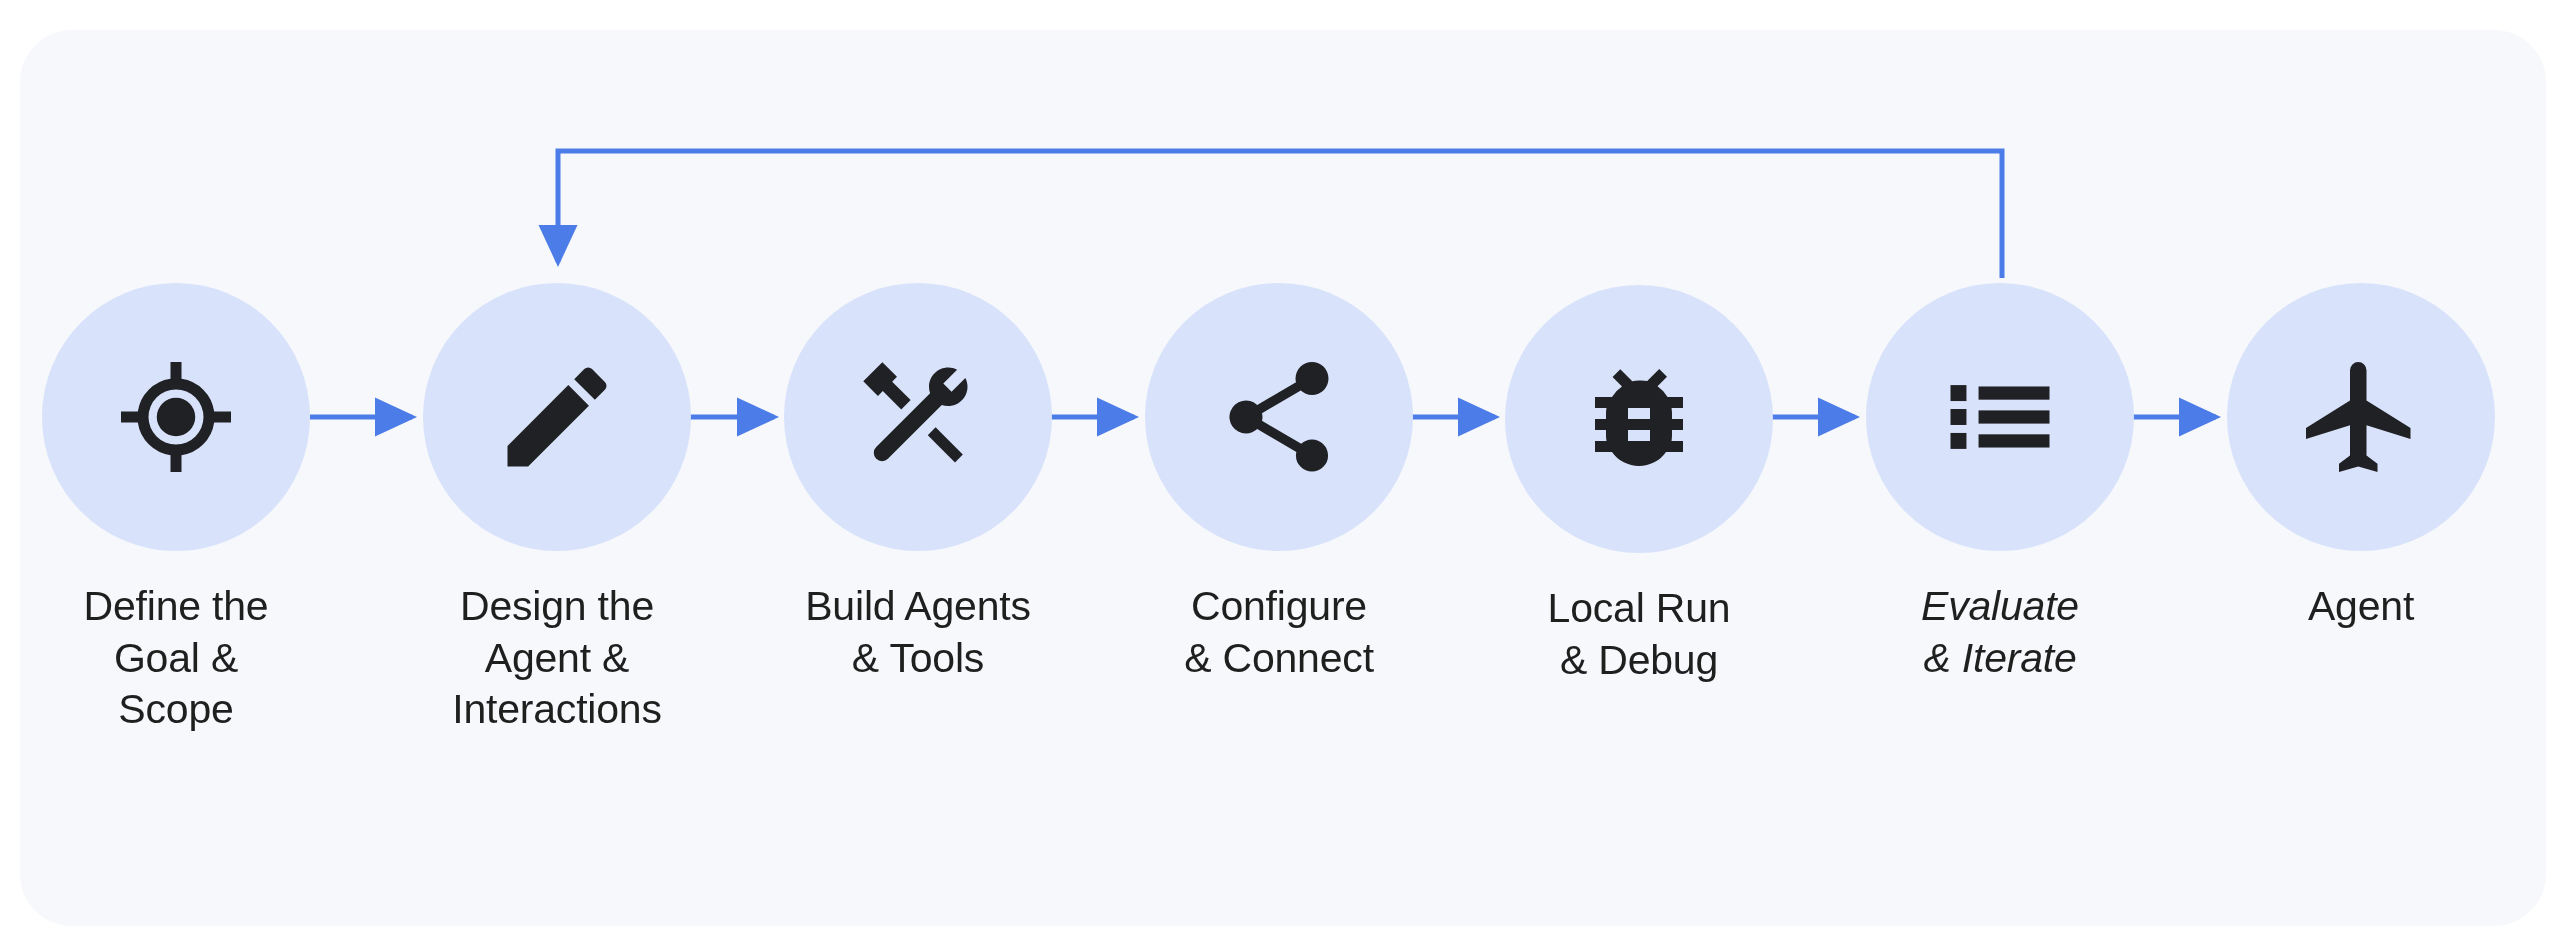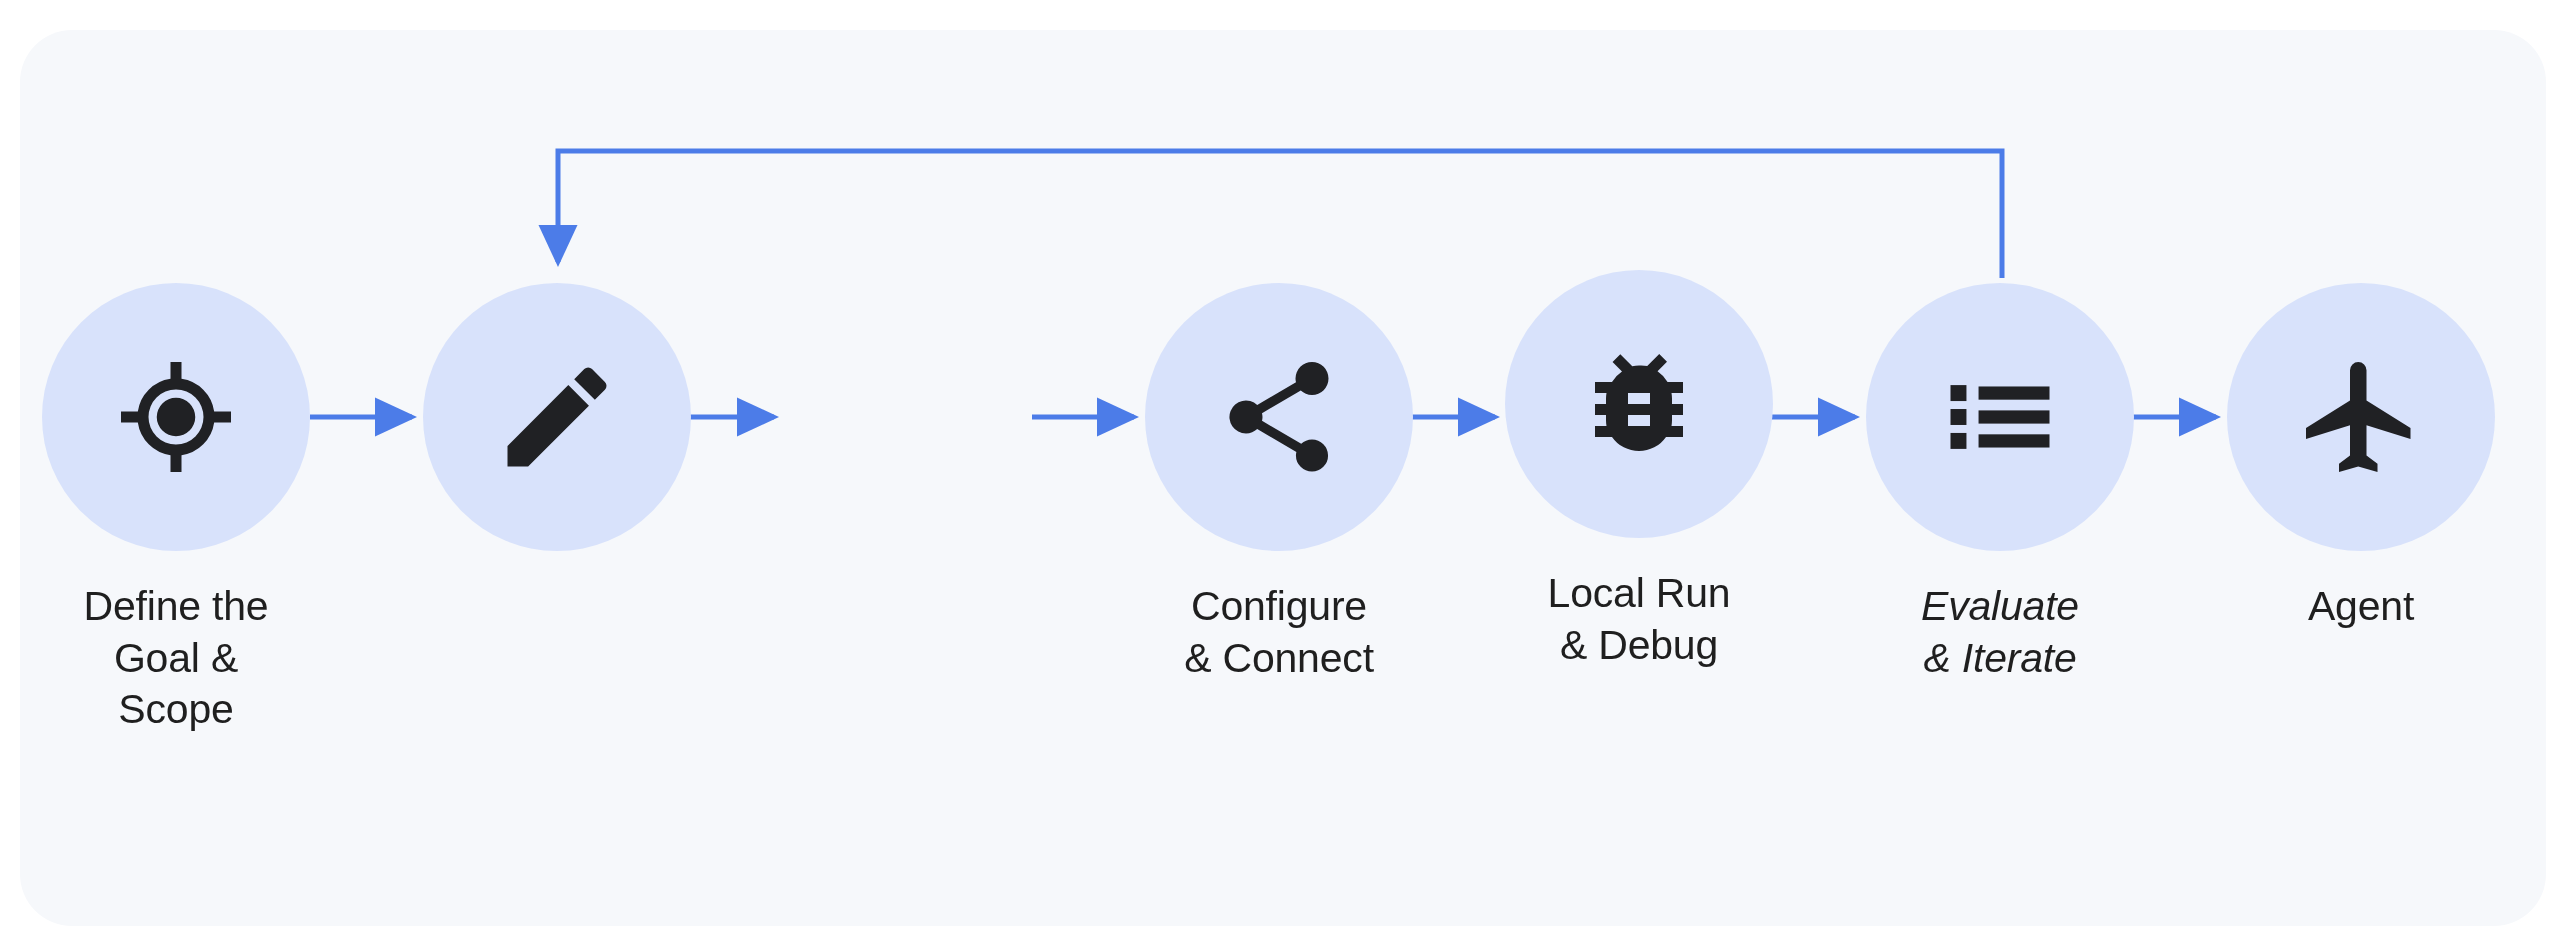--- a/index.html
+++ b/index.html
@@ -119,36 +119,52 @@
   </div>
 
   <div class="step" style="left:407px; top:283px;">
     <div class="node-circle">
       <span>
         <svg width="132" height="132" viewBox="0 0 24 24" fill="#202124" aria-hidden="true">
           <path d="M3 17.25V21h3.75L17.81 9.94l-3.75-3.75L3 17.25zM20.71 7.04a1 1 0 0 0 0-1.41l-2.34-2.34a1 1 0 0 0-1.41 0l-1.83 1.83 3.75 3.75 1.83-1.83z"></path>
         </svg>
       </span>
     </div>
-  </div>
-
+    <div class="step-label">Design the
+Agent &amp;
+Interactions</div>
+  </div>
+
+  <div class="step" style="left:768px; top:283px;">
+    <div class="node-circle">
+      <span>
+        <svg width="132" height="132" viewBox="0 0 24 24" fill="#202124" aria-hidden="true">
+          <path d="M13.78 15.3l1.42-1.42 4.95 4.95-1.42 1.42-4.95-4.95z"></path>
+          <path d="M17.5 10c1.93 0 3.5-1.57 3.5-3.5 0-.58-.14-1.12-.39-1.61L18.1 7.4l-1.5-1.5 2.51-2.51c-.49-.25-1.03-.39-1.61-.39C15.57 3 14 4.57 14 6.5c0 .41.07.8.2 1.17L4.4 17.47a1.5 1.5 0 0 0 0 2.12l.01.01a1.5 1.5 0 0 0 2.12 0L16.33 9.8c.37.13.76.2 1.17.2z"></path>
+          <path d="M10.66 8.93L7.3 5.57l.88-.88L5.52 2.03 2.05 5.5l2.67 2.67.88-.88 3.36 3.36 1.7-1.72z"></path>
+        </svg>
+      </span>
+    </div>
+    <div class="step-label">Build Agents
+&amp; Tools</div>
+  </div>
 
   <div class="step" style="left:1129px; top:283px;text-align:center;">
     <div class="node-circle">
       <span>
         <svg width="132" height="132" viewBox="0 0 24 24" fill="#202124" aria-hidden="true">
           <path d="M18 16.08c-.76 0-1.44.3-1.96.77L8.91 12.7c.05-.23.09-.46.09-.7s-.04-.47-.09-.7l7.05-4.11c.54.5 1.25.81 2.04.81a3 3 0 1 0-3-3c0 .24.04.47.09.7L8.04 9.81A3 3 0 1 0 6 15c.79 0 1.5-.31 2.04-.81l7.12 4.16c-.05.21-.08.43-.08.65a2.92 2.92 0 1 0 2.92-2.92z"></path>
         </svg>
       </span>
     </div>
     <div class="step-label">Configure
 &amp; Connect</div>
   </div>
 
-  <div class="step" style="left:1489px; top:270px;">
+  <div class="step" style="left:1489px; top:285px;">
     <div class="node-circle">
       <span>
         <svg width="132" height="132" viewBox="0 0 24 24" fill="#202124" aria-hidden="true">
           <path d="M20 8h-2.81a5.99 5.99 0 0 0-1.82-1.96l1.72-1.72-1.41-1.41-2.18 2.18A6.06 6.06 0 0 0 12 5c-.42 0-.83.05-1.22.14L8.6 2.96 7.19 4.37l1.72 1.72A6.01 6.01 0 0 0 7.09 8H4v2h2.09c-.05.33-.09.66-.09 1v1H4v2h2v1c0 .34.04.67.09 1H4v2h3.09a5.993 5.993 0 0 0 9.82 0H20v-2h-2.09c.05-.33.09-.66.09-1v-1h2v-2h-2v-1c0-.34-.04-.67-.09-1H20V8zm-6 8h-4v-2h4v2zm0-4h-4v-2h4v2z"></path>
         </svg>
       </span>
     </div>
     <div class="step-label">Local Run
 &amp; Debug</div>
   </div>

